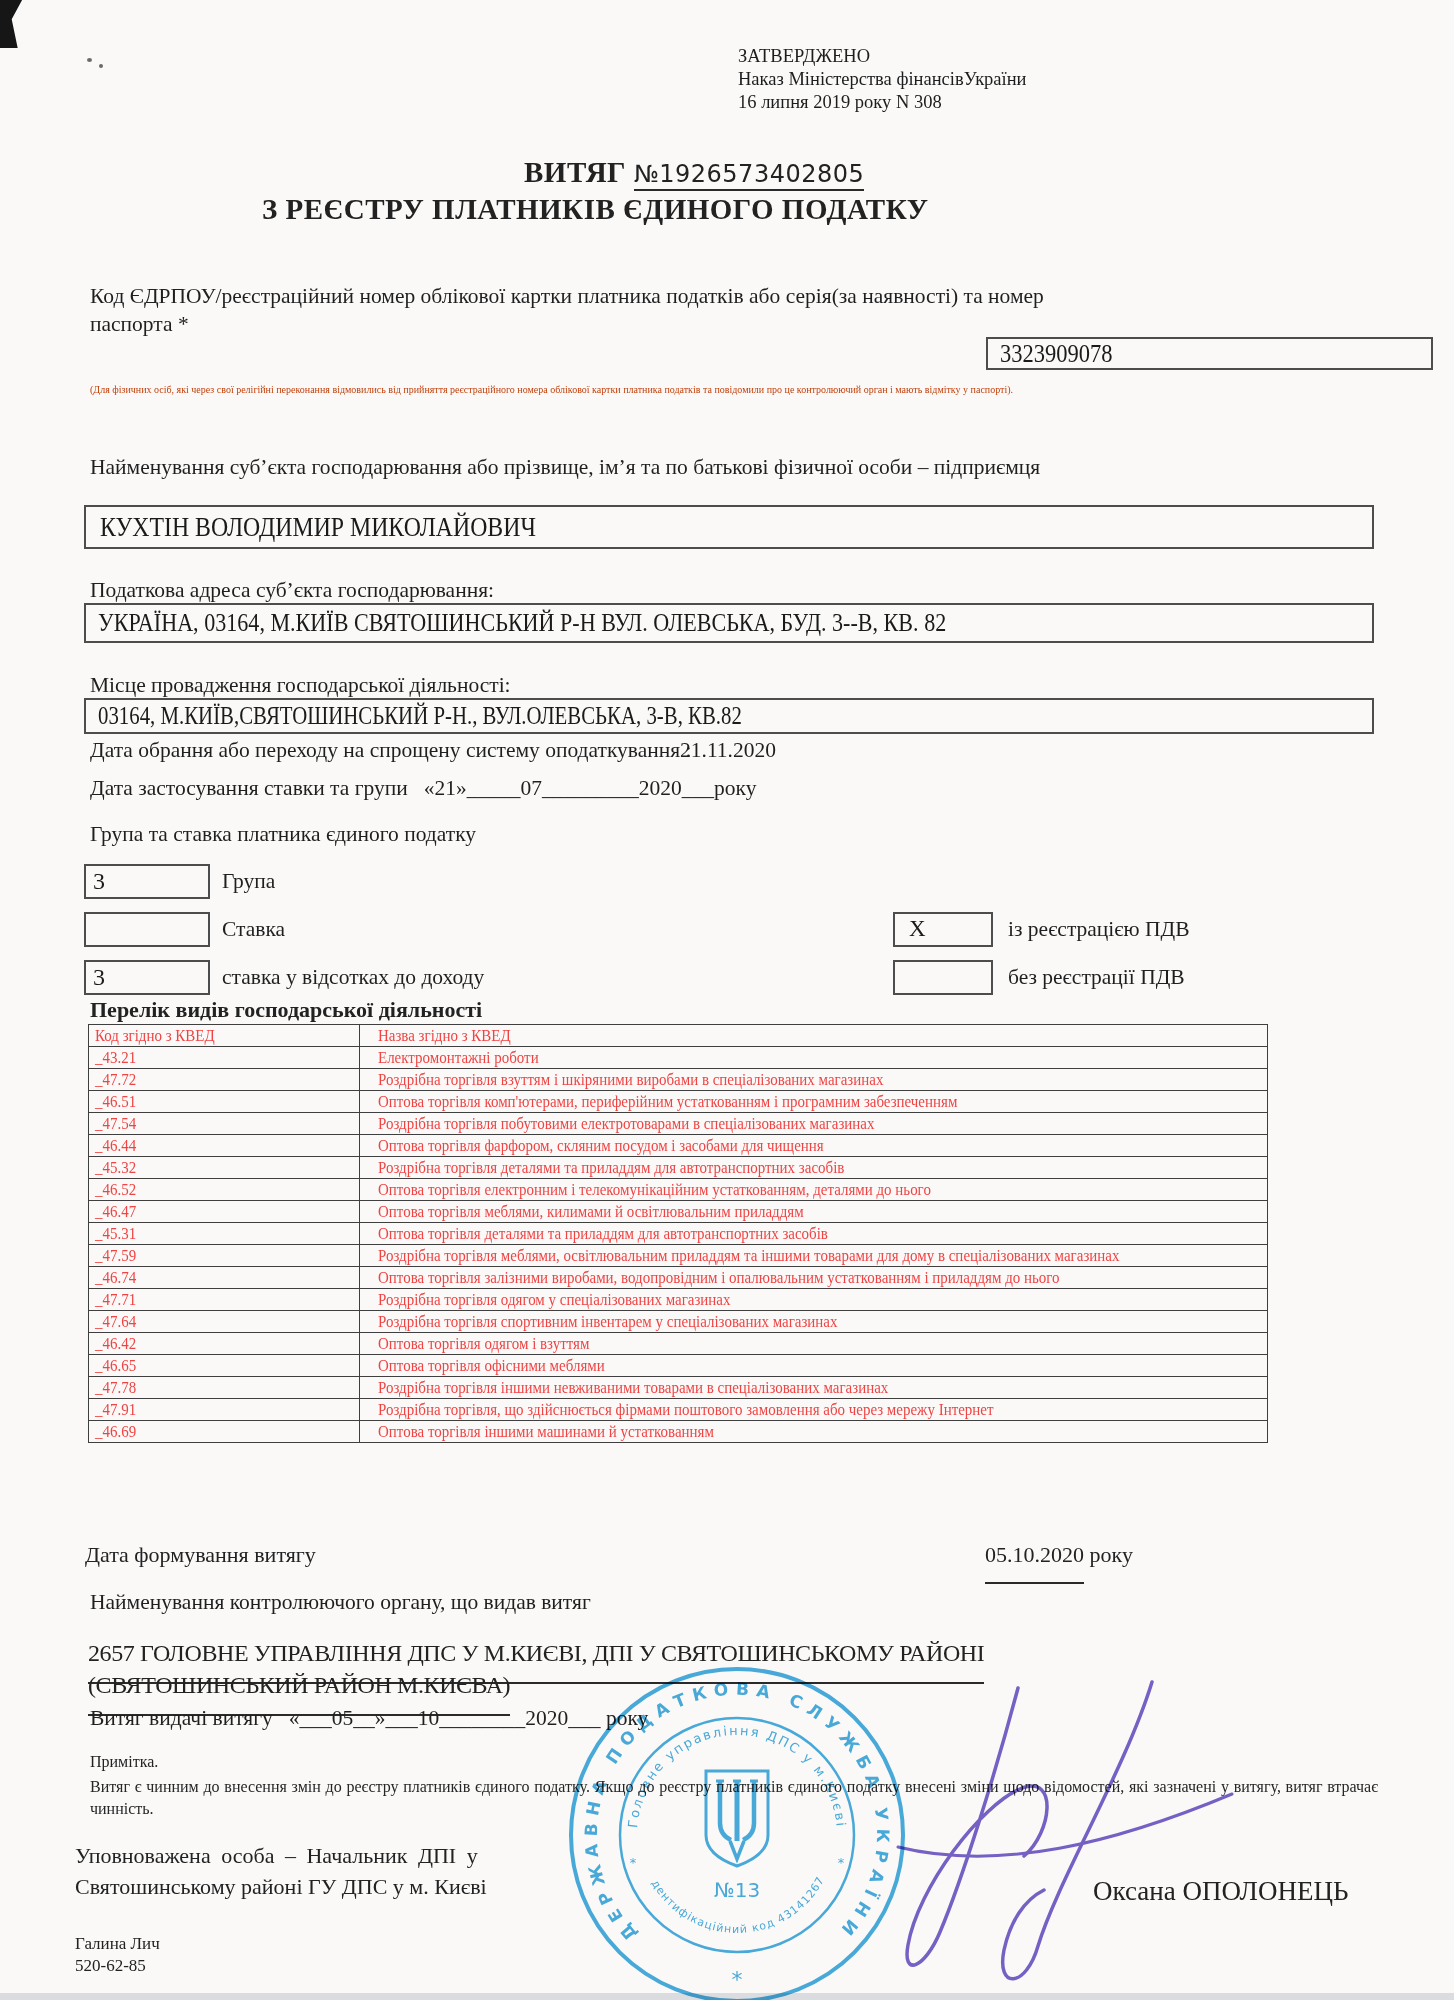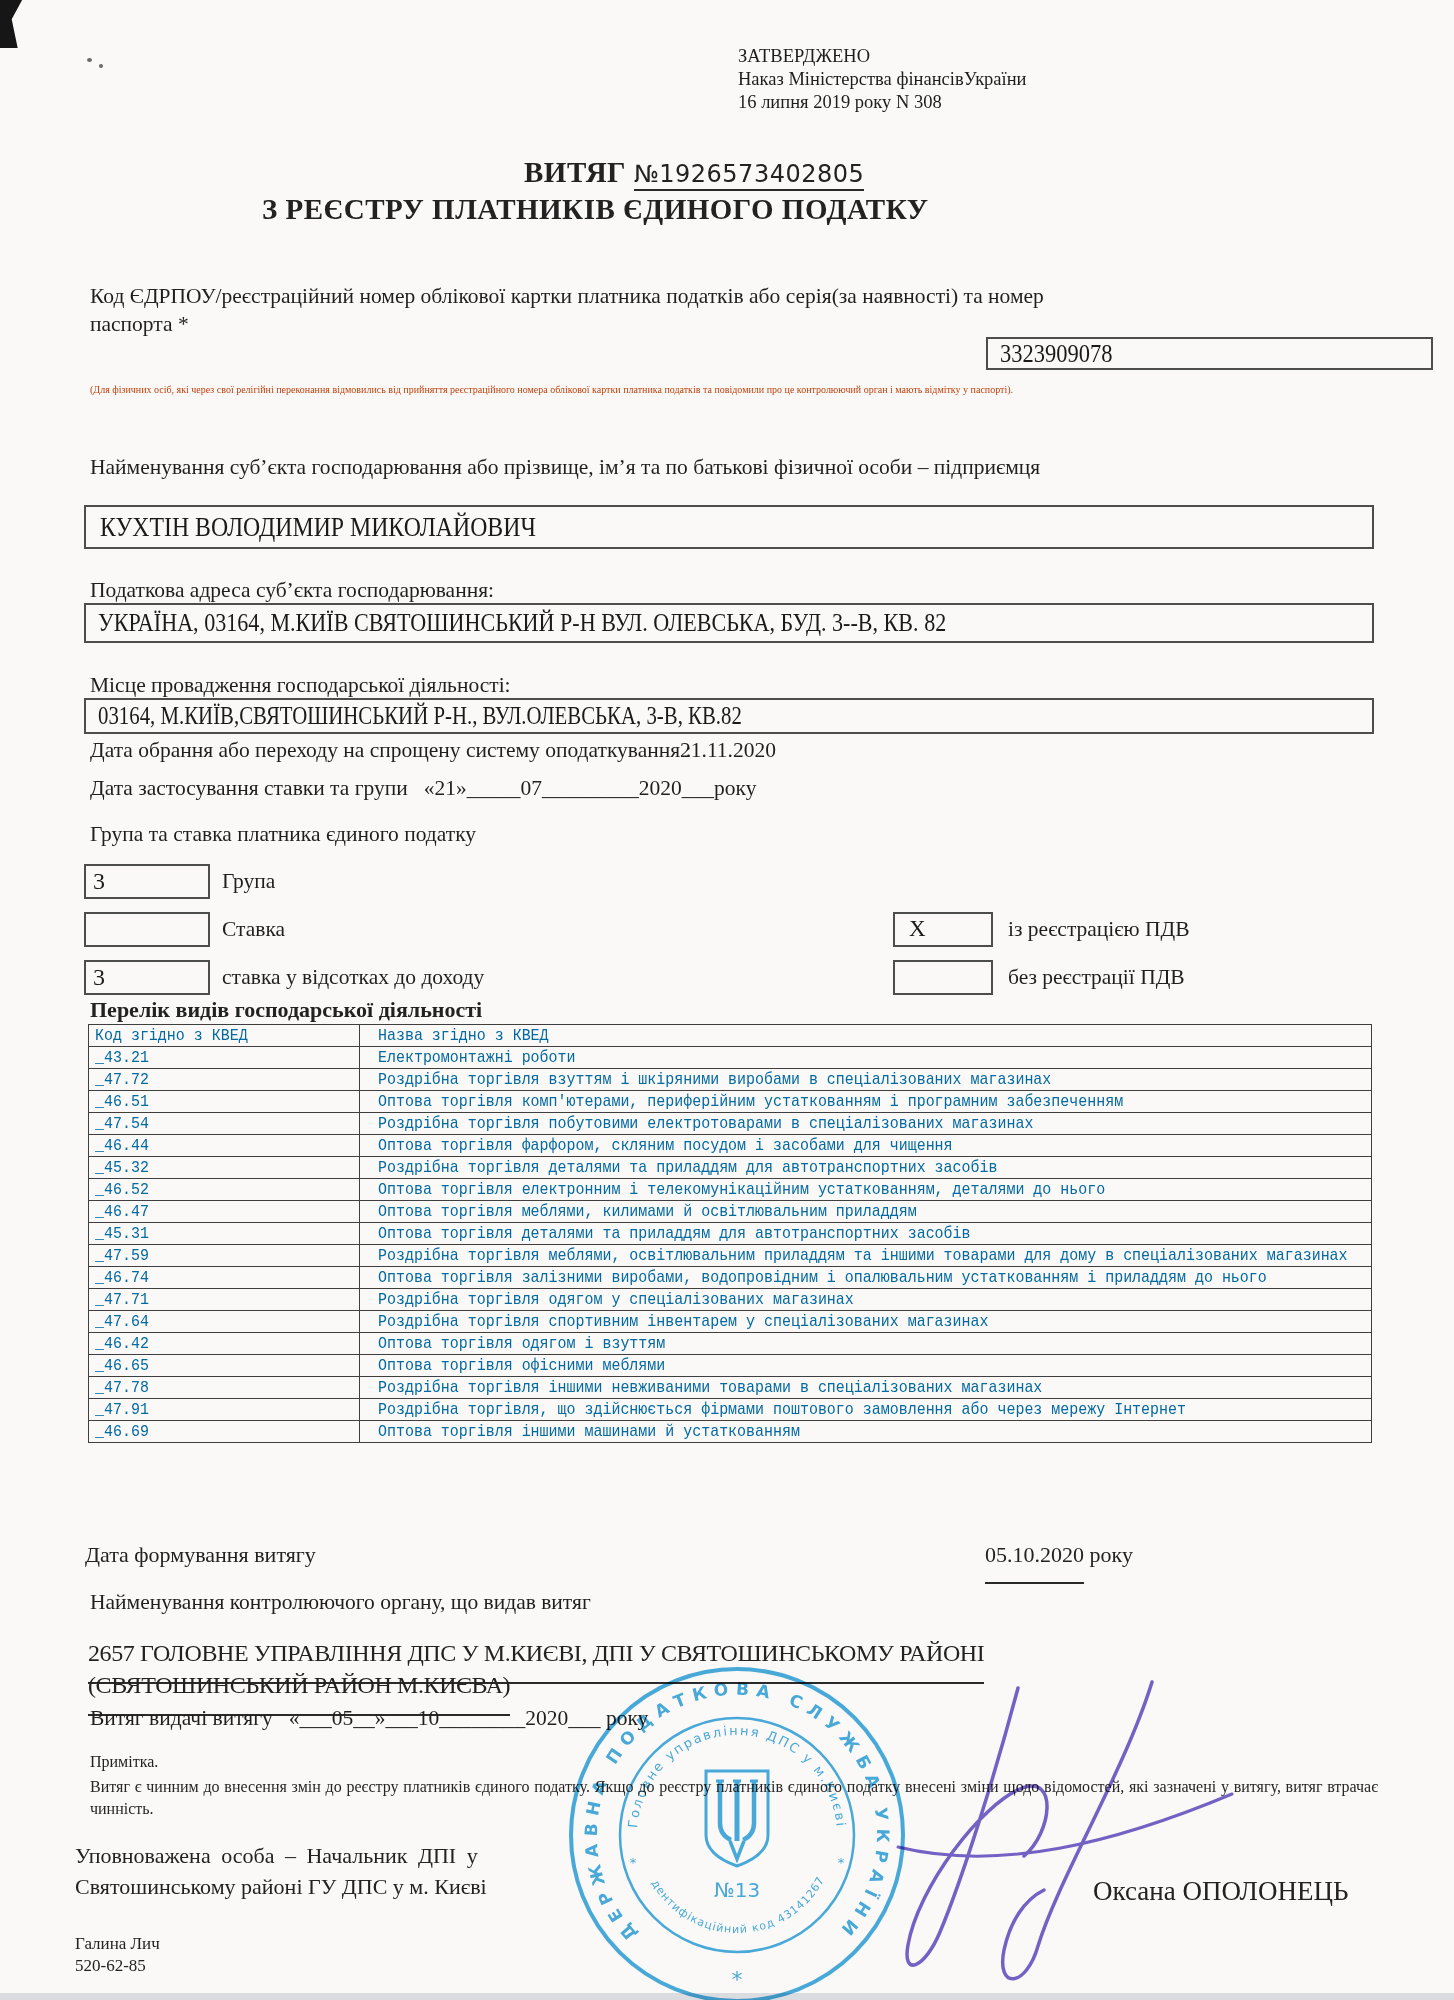--- a/index.html
+++ b/index.html
@@ -12,21 +12,21 @@
   .boxval{font-family:"Liberation Serif",serif;color:#1a1a1a;}
   .cond{display:inline-block;transform:scaleX(.88);transform-origin:0 0;width:113%;}
   .condline{display:inline-block;transform:scaleX(.9);transform-origin:0 50%;white-space:nowrap;}
   .note{font-size:10px;text-align:justify;line-height:21px;color:#c2410c;}
   .note2{font-size:16px;text-align:justify;line-height:22px;color:#262626;}
   .title-main{font-weight:bold;font-size:29px;letter-spacing:.5px;}
   .title-num{font-family:"DejaVu Sans",sans-serif;font-size:24px;letter-spacing:.5px;
              border-bottom:2px solid #2a2a2a;padding-bottom:1px;}
   .subtitle{font-weight:bold;font-size:29px;letter-spacing:.5px;}
   .u{border-bottom:2px solid #2a2a2a;padding-bottom:15px;}
-  table.kved{border-collapse:collapse;width:1284px;font-size:17px;color:#0369a1;font-family:Liberation Mono, monospace;}
+  table.kved{border-collapse:collapse;width:1180px;font-size:17px;color:#ef4444;}
   table.kved th,table.kved td{border:1.5px solid #3f3f3f;padding:1px 6px;line-height:19px;
       vertical-align:top;text-align:left;font-weight:normal;}
   table.kved .code-col{width:258px;}
   table.kved td.name-cell,table.kved th.name-cell{padding-left:18px;}
   .stampwrap{mix-blend-mode:multiply;opacity:.86;}
   .sigwrap{mix-blend-mode:multiply;opacity:.92;}
   .speck{position:absolute;background:#6a6a6a;border-radius:50%;}
   .bottom-strip{position:absolute;left:0;bottom:0;width:100%;height:7px;background:#c9cdd2;opacity:.65;}
 </style>
 </head>

